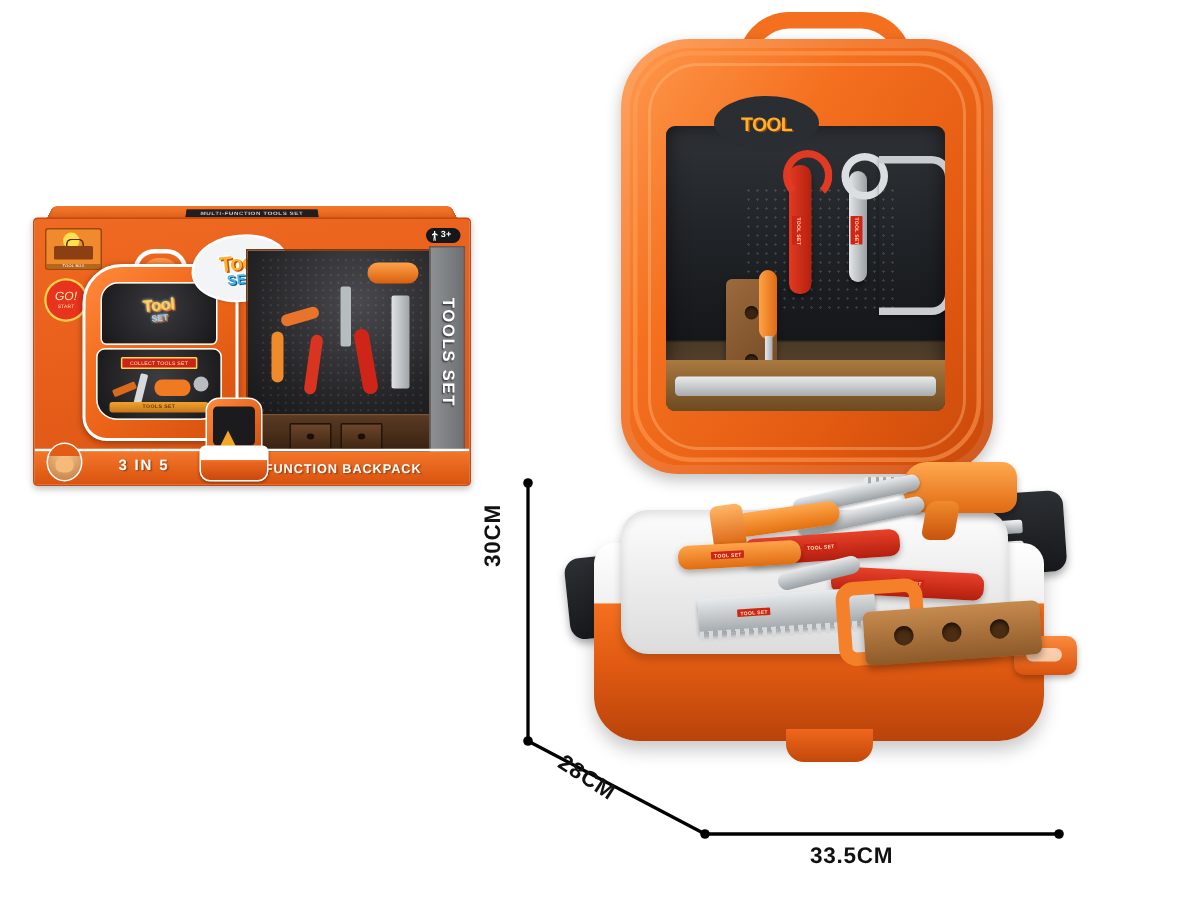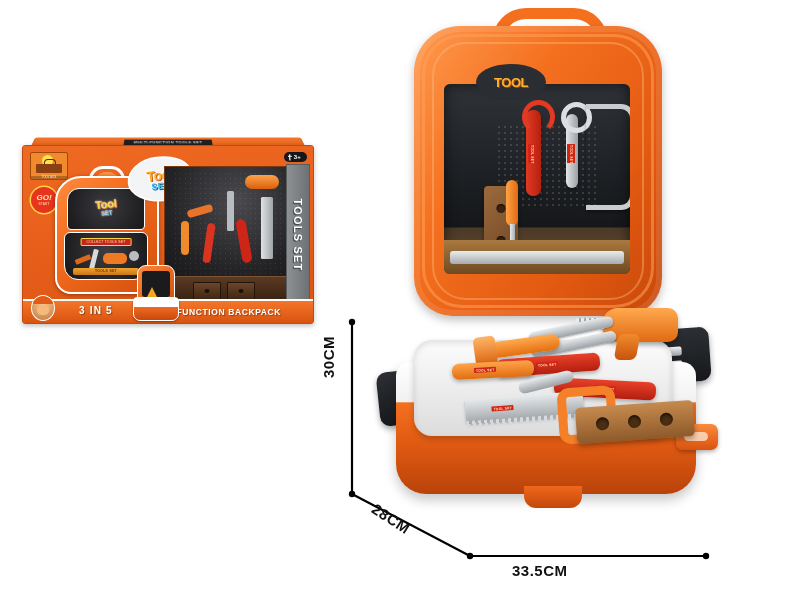--- a/index.html
+++ b/index.html
@@ -127,21 +127,21 @@
     background: #e8341f;
     color: #ffe9a8;
     border-radius: 50%;
     display: flex;
     flex-direction: column;
     align-items: center;
     justify-content: center;
     line-height: 1;
     box-shadow: 0 0 0 1.5px #ffd24a;
   }
-  .go-badge .go-main { font-size: 8px; font-weight: bold; font-style: italic; }
+  .go-badge .go-main { font-size: 8px; font-weight: normal; font-style: italic; }
   .go-badge .go-sub  { font-size: 3.2px; margin-top: 1px; letter-spacing: .2px; }
 
   
   .backpack {
     position: absolute;
     left: 30px;
     top: 18px;
     width: 104px;
     height: 128px;
   }
@@ -848,21 +848,21 @@
     position: absolute;
     font-family: "Liberation Sans", sans-serif;
     font-weight: bold;
     color: #111111;
     font-size: 15px;
     letter-spacing: .5px;
     white-space: nowrap;
   }
   .dim-h { left: 320px; top: 378px; transform: rotate(-90deg); transform-origin: left top; }
   .dim-d { left: 378px; top: 500px; transform: rotate(33deg); transform-origin: left top; }
-  .dim-w { left: 512px; top: 562px; }
+  .dim-w { left: 540px; top: 562px; }
 </style>
 </head>
 <body>
 
 <div class="stage">
 
   <div class="box-wrap">
 
     <div class="box-topedge">
       <div class="edge-label">MULTI-FUNCTION TOOLS SET</div>

